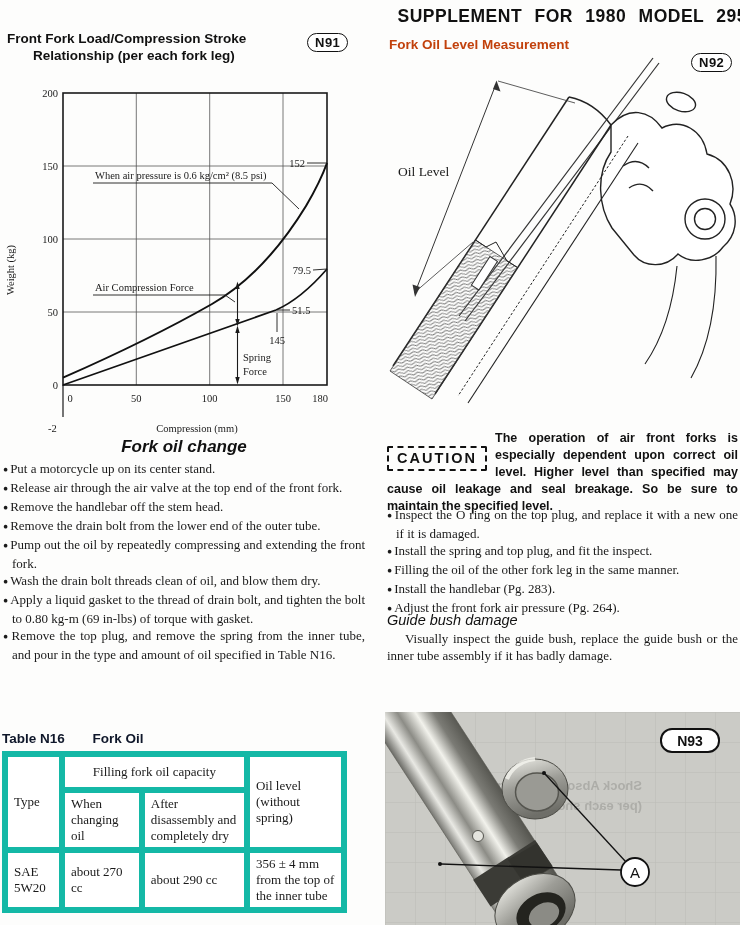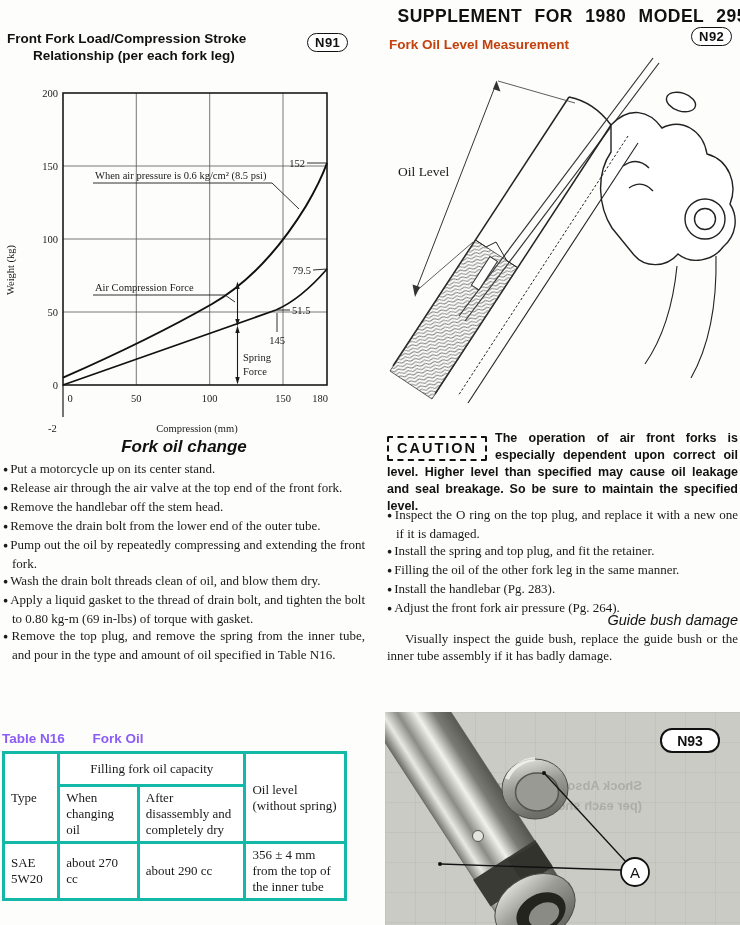--- a/index.html
+++ b/index.html
@@ -32,51 +32,51 @@
       font-style:italic;font-weight:600;font-size:17px;color:#111;text-align:center;}
   ul.bullets{list-style:none;margin:0;padding:0;font-size:13px;line-height:17px;
       text-align:justify;}
   ul.bullets li{padding-left:9px;text-indent:-9px;}
   ul.bullets li::before{content:"●";font-size:8.5px;margin-right:2px;
       position:relative;top:-1.5px;}
 
   
   #table-block{position:absolute;left:2px;top:731px;width:345px;}
   #table-caption{font-family:"Liberation Sans",sans-serif;font-weight:bold;
-      font-size:13.5px;margin-bottom:5px;color:#8b5cf6;}
+      font-size:13.5px;margin-bottom:5px;color:#0f172a;}
   #table-caption .cap2{margin-left:24px;}
   table.n16{border-collapse:collapse;font-size:13px;line-height:16px;}
-  table.n16 td,table.n16 th{border:3px solid #14b8a6;padding:3px 6px;font-weight:normal;
+  table.n16 td,table.n16 th{border:6px solid #14b8a6;padding:3px 6px;font-weight:normal;
       text-align:left;vertical-align:middle;background:#fff;}
   table.n16 th.span{text-align:center;height:24px;}
   td.c-type{width:44px;margin-top:17px;}
   td.c-when{width:72px;vertical-align:top;}
   td.c-after{width:104px;vertical-align:top;}
   td.c-oil{width:104px;}
 
   
   #right-title{position:absolute;left:389px;top:37px;font-family:"Liberation Sans",sans-serif;
       font-weight:bold;font-size:13.5px;color:#c2410c;}
-  #n92-badge{position:absolute;left:691px;top:27px;text-align:right;}
+  #n92-badge{position:absolute;left:691px;top:53px;text-align:right;}
   #fork-diagram{position:absolute;left:385px;top:56px;}
   #fork-diagram text{font-family:"Liberation Serif",serif;fill:#1a1a1a;}
 
   #caution-block{position:absolute;left:387px;top:430px;width:351px;
       font-family:"Liberation Sans",sans-serif;font-weight:bold;font-size:12.5px;
       line-height:17px;text-align:justify;color:#111;}
   #caution-stamp{float:left;border:2px dashed #111;border-radius:2px;
-      padding:2px 8px;margin:6px 8px 2px 0;font-size:14.5px;letter-spacing:2px;}
+      padding:2px 8px;margin:16px 8px 2px 0;font-size:14.5px;letter-spacing:2px;}
 
   #right-bullets{position:absolute;left:387px;top:506px;width:351px;}
 
   #inner-tube{position:absolute;left:387px;top:612px;width:351px;}
   #inner-tube h3{margin:0;font-family:"Liberation Sans",sans-serif;font-weight:bold;
       font-size:15px;color:#111;}
   #inner-tube h4{margin:0 0 2px 0;font-family:"Liberation Sans",sans-serif;
-      font-style:italic;font-weight:500;font-size:14.5px;color:#111;text-align:right;}
+      font-style:italic;font-weight:500;font-size:14.5px;color:#111;}
   #inner-tube p{margin:0;font-size:13px;line-height:17px;text-align:justify;
       text-indent:18px;}
 
   #photo-svg{position:absolute;left:385px;top:712px;}
 </style>
 </head>
 <body>
 
 <div id="page">
 
@@ -253,21 +253,21 @@
   </svg>
 
   <div id="caution-block">
     <span id="caution-stamp">CAUTION</span>
     <span>The operation of air front forks is especially dependent upon correct oil level. Higher level than specified may cause oil leakage and seal breakage.  So be sure to maintain the specified level.</span>
   </div>
 
   <div id="right-bullets">
     <ul class="bullets">
       <li>Inspect the O ring on the top plug, and replace it with a new one if it is damaged.</li>
-      <li>Install the spring and top plug, and fit the retainer.</li>
+      <li>Install the spring and top plug, and fit the inspect.</li>
       <li>Filling the oil of the other fork leg in the same manner.</li>
       <li>Install the handlebar (Pg. 283).</li>
       <li>Adjust the front fork air pressure (Pg. 264).</li>
     </ul>
   </div>
 
   <div id="inner-tube">
     <h4>Guide bush damage</h4>
     <p>Visually inspect the guide bush, replace the guide bush or the inner tube assembly if it has badly damage.</p>
   </div>

